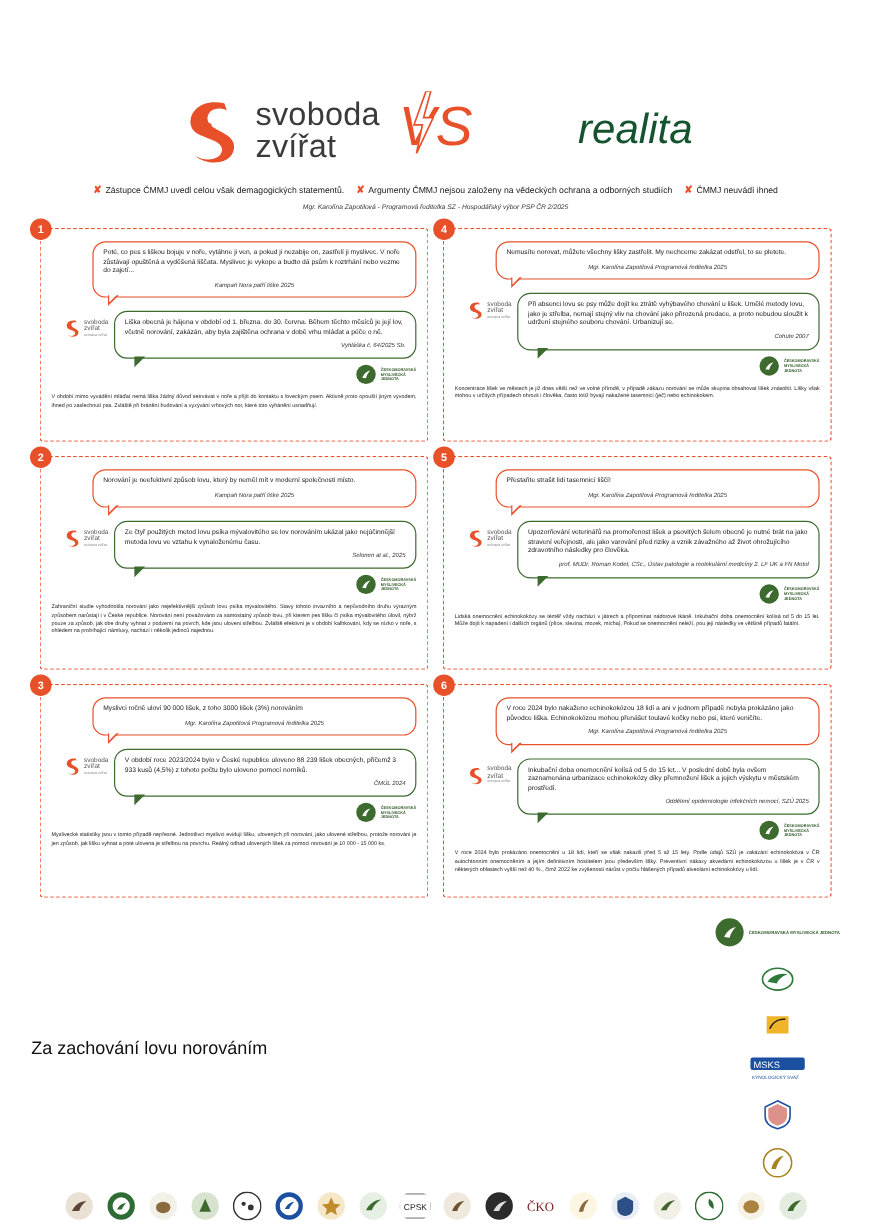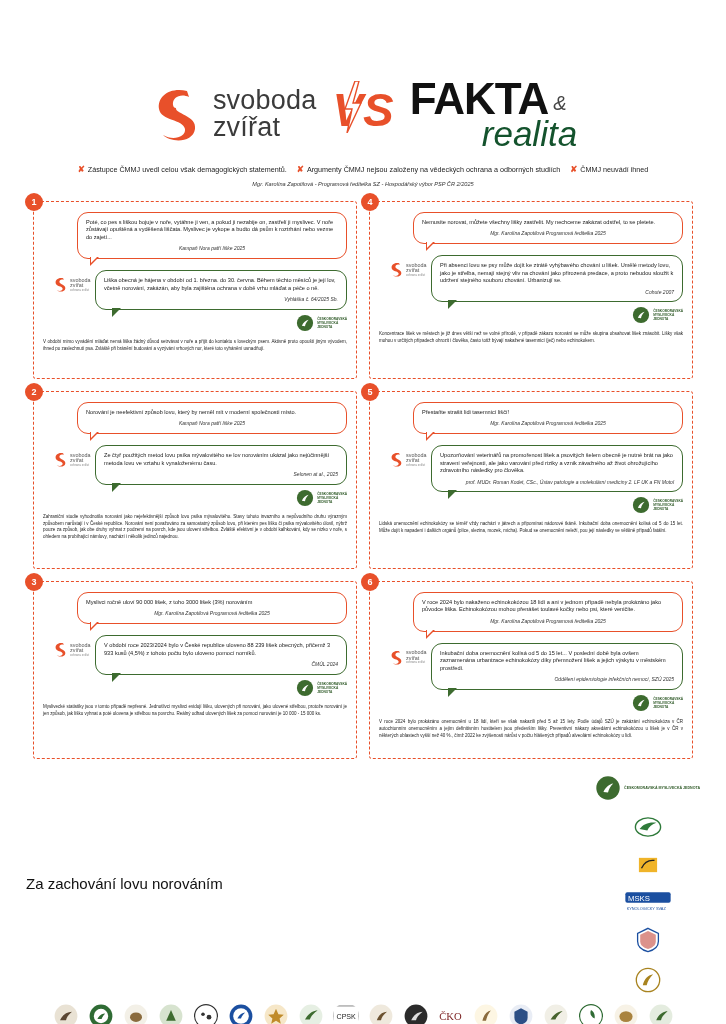--- a/index.html
+++ b/index.html
@@ -35,21 +35,21 @@
     line-height: 1.0;
   }
   .sz-words .l1 {
     font-size: 27px; color: #3b3b3b; letter-spacing: .2px;
   }
   .sz-words .l2 {
     font-size: 27px; color: #3b3b3b; letter-spacing: .2px;
   }
   .vs {
     font-size: 46px;
-    font-weight: bold;
+    font-weight: normal;
     font-style: italic;
     color: #e8502a;
     margin: 0 2px 8px 2px;
     position: relative;
   }
   .vs .bolt {
     position: absolute;
     left: 11px; top: -2px;
     width: 20px; height: 52px;
   }
@@ -257,24 +257,20 @@
   </div>
 
   <div class="vs">
     <span>VS</span>
     <svg class="bolt" viewBox="0 0 20 52">
       <polygon points="12,0 2,28 9,28 4,52 18,22 10,22 16,0" fill="#fff" stroke="#e8502a" stroke-width="1.4"></polygon>
     </svg>
   </div>
 
   <div class="fakta-block">
-    <div class="fakta-row">
-      <span class="fakta">FAKTA</span>
-      <span class="amp">&amp;</span>
-    </div>
     <span class="realita">realita</span>
   </div>
 </div>
 
 <div class="legend">
   <span class="item">
       <span class="xmark">✘</span>
       <span>Zástupce ČMMJ uvedl celou však demagogických statementů.</span>
     </span>
   <span class="item">

